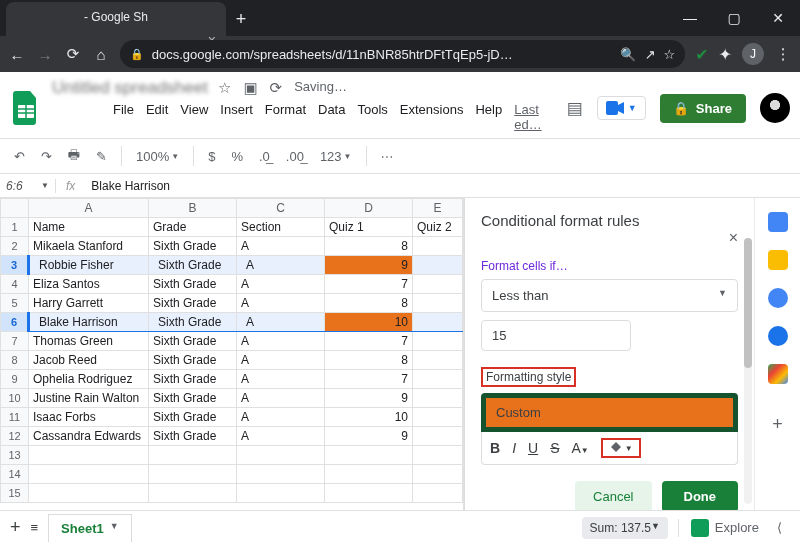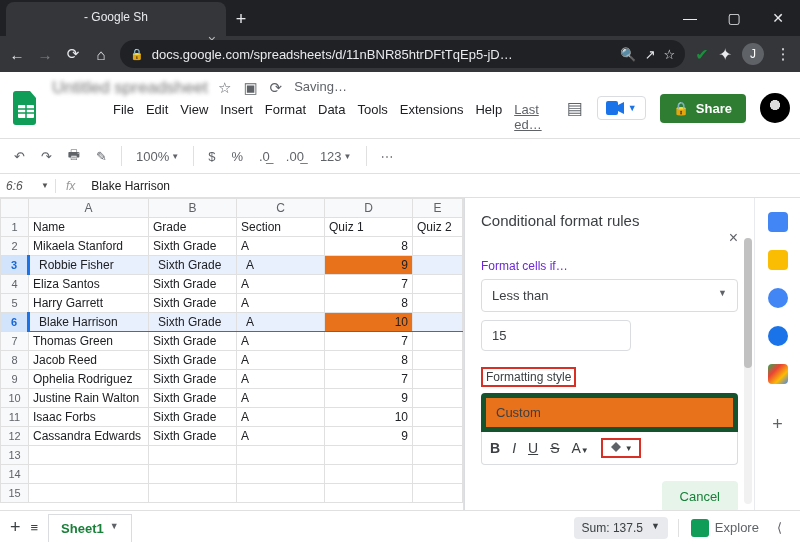--- a/index.html
+++ b/index.html
@@ -87,21 +87,21 @@
   .sp-btns { display:flex; gap:10px; justify-content:flex-end; margin-top:16px; }
   .btn-cancel { background:#e6f4ea; color:#188038; padding:8px 18px; border-radius:4px; font-size:13px; }
   .btn-done { background:#188038; color:#fff; padding:8px 22px; border-radius:4px; font-size:13px; font-weight:600; }
   .add-rule { color:#188038; font-size:13px; font-weight:600; margin-top:22px; }
   .vscroll { position:absolute; right:2px; top:40px; bottom:6px; width:8px; background:#f1f1f1; border-radius:4px; }
   .vscroll::after { content:""; position:absolute; left:0; right:0; top:0; height:130px; background:#c1c1c1; border-radius:4px; }
 
   
   .sheet-tabs { height:34px; border-top:1px solid #e0e0e0; display:flex; align-items:center; padding:0 10px; gap:10px; font-size:13px; color:#3c4043; }
   .sheet-tab { border:1px solid #dadce0; border-bottom:none; padding:6px 12px; border-radius:0; display:flex; gap:6px; color:#188038; font-weight:600; }
-  .sum-chip { margin-left:auto; background:#e8eaed; border-radius:4px; padding:4px 8px; font-size:12px; display:flex; align-items:flex-start; gap:8px; }
+  .sum-chip { margin-left:auto; background:#e8eaed; border-radius:4px; padding:4px 8px; font-size:12px; display:flex; align-items:flex-start; gap:0; }
   .explore { border-left:1px solid #e0e0e0; padding-left:12px; display:flex; align-items:center; gap:6px; color:#5f6368; }
   .explore-ico { width:18px; height:18px; background:#0f9d58; border-radius:3px; }
 
   svg { display:block; }
 </style>
 </head>
 <body>
 
 <div class="titlebar">
   <div class="tab">
@@ -375,20 +375,21 @@
       <span>A<span class="dd" style="font-size:8px">▼</span></span>
       <span class="fill">
         <svg width="14" height="14" viewBox="0 0 14 14">
             <path d="M7 1l5 5-5 5-5-5z" fill="#5f6368"></path>
           </svg>
         <span class="dd" style="font-size:8px">▼</span>
       </span>
     </div>
     <div class="sp-btns">
       <div class="btn-cancel">Cancel</div>
+      <div class="btn-done">Done</div>
     </div>
     <div class="add-rule">+  Add another rule</div>
   </div>
 
   <div class="apps-rail">
     <span style="background:#4285f4"></span>
     <span style="background:#fbbc04"></span>
     <span style="background:#4285f4;border-radius:50%"></span>
     <span style="background:#1a73e8;border-radius:50%"></span>
     <span style="background:linear-gradient(135deg,#34a853,#ea4335,#fbbc04,#4285f4)"></span>

